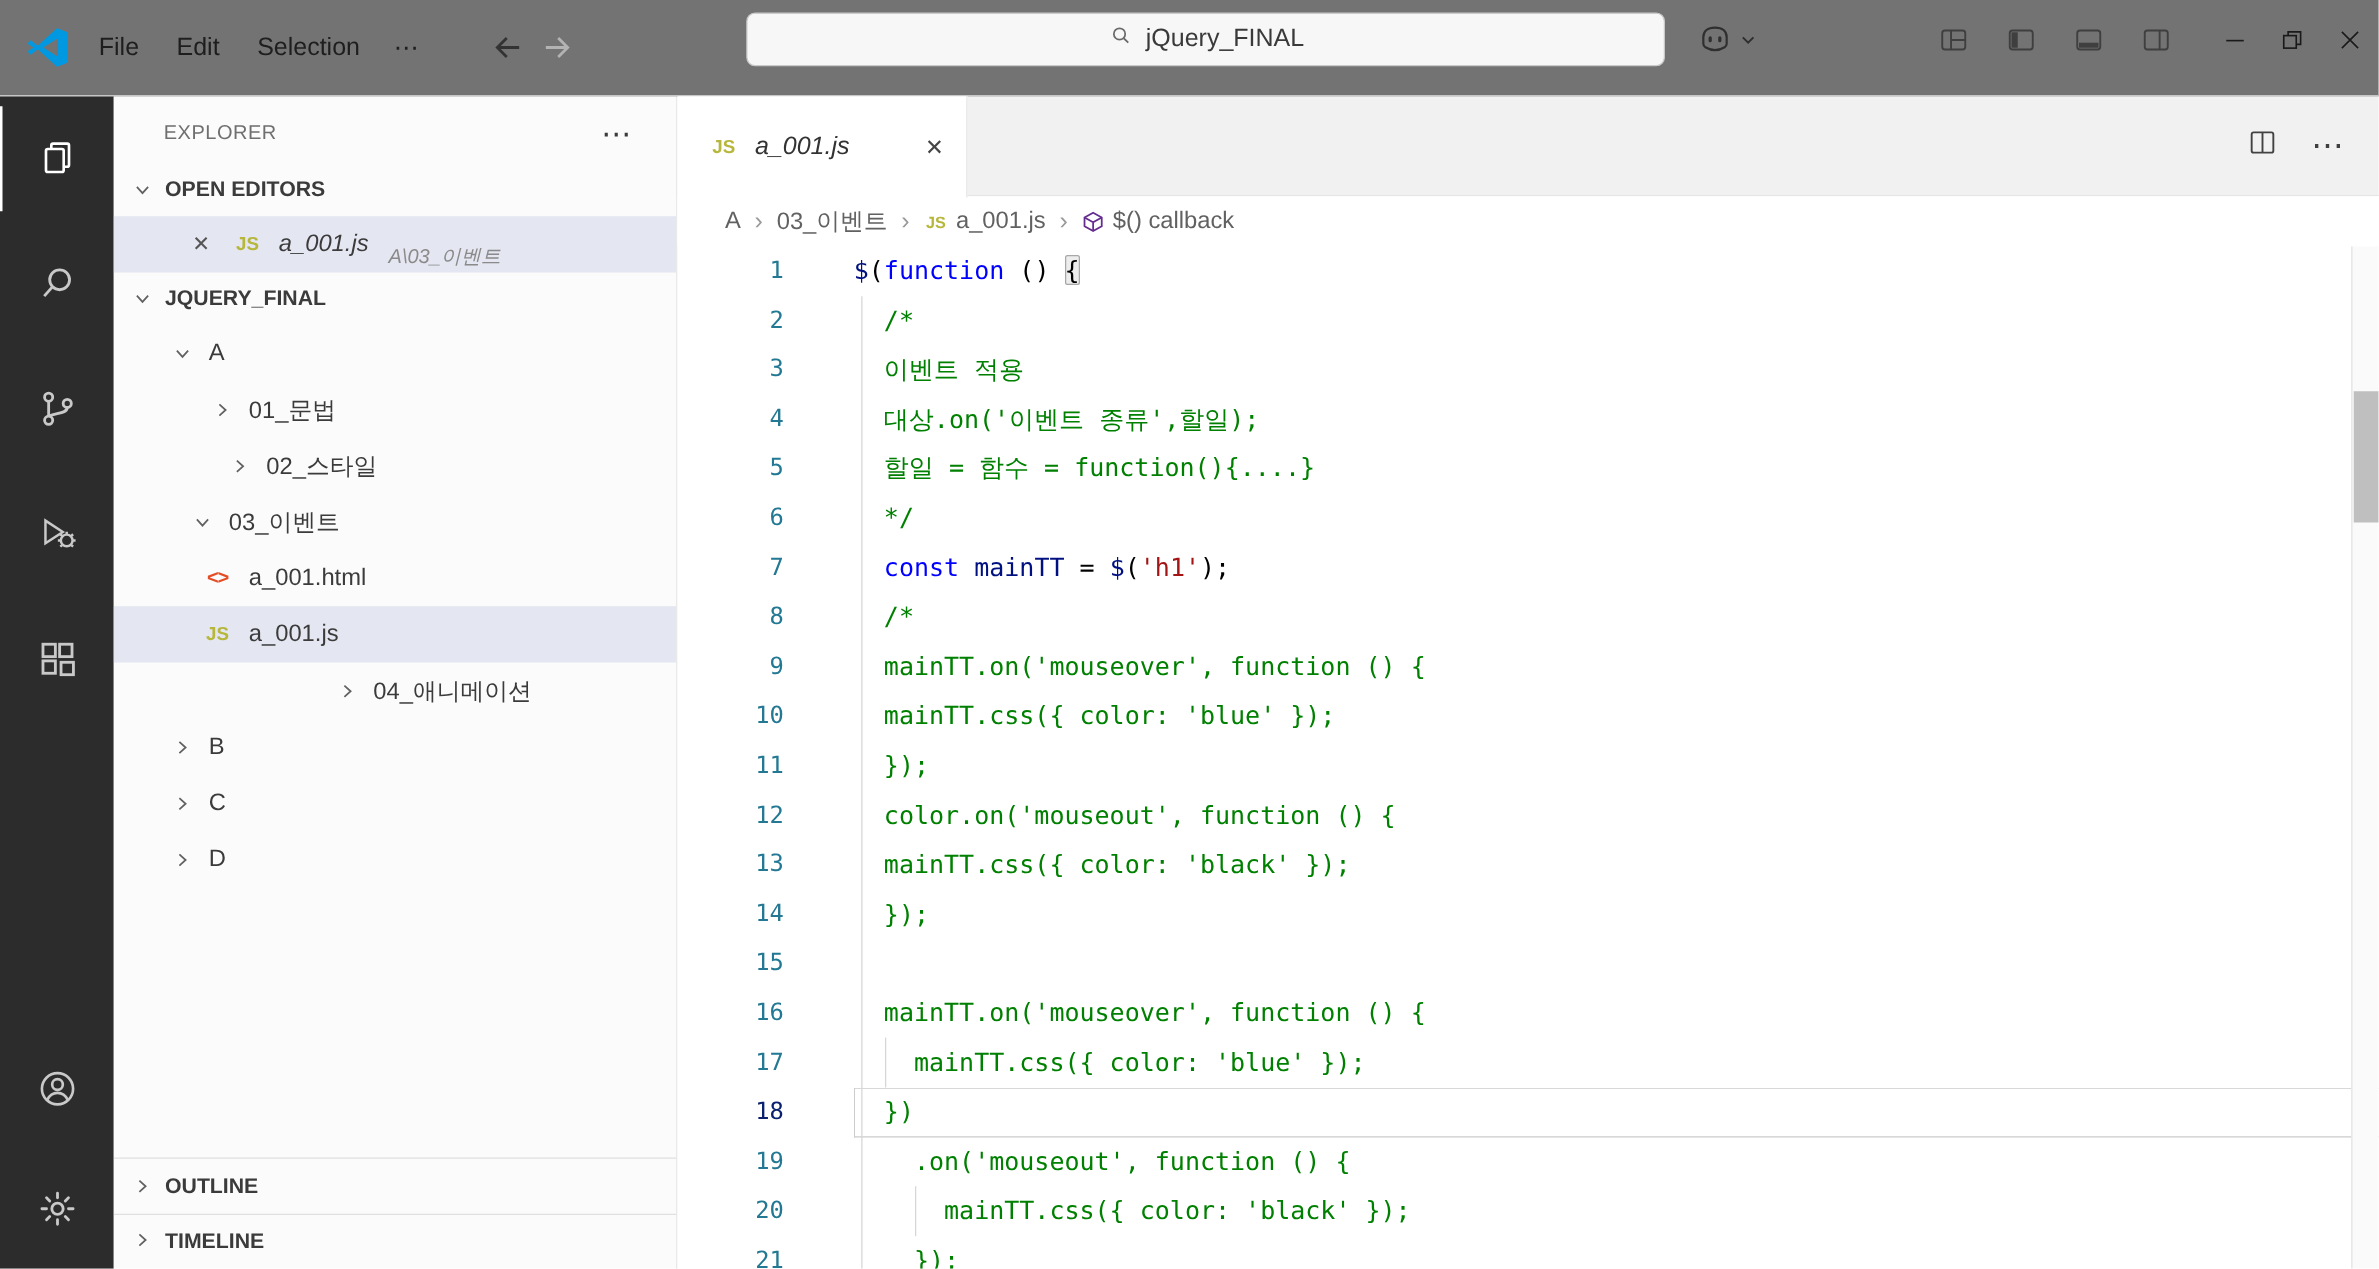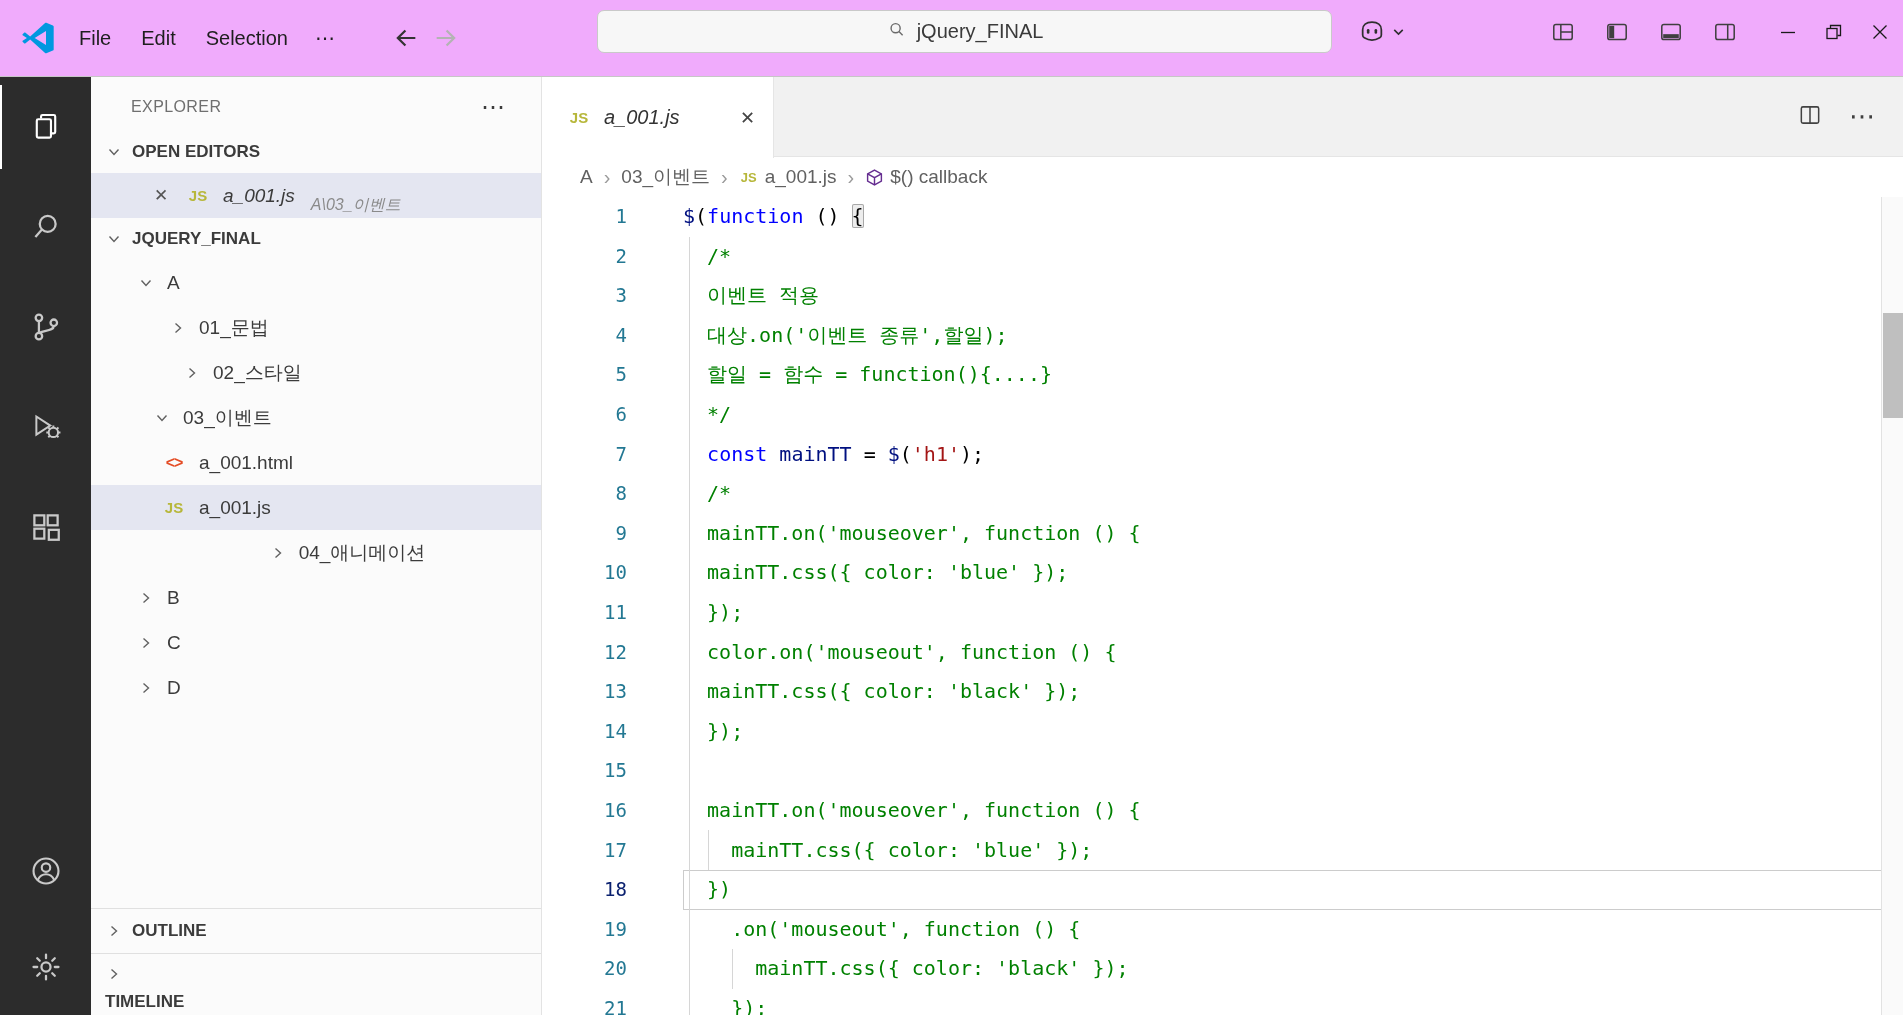--- a/index.html
+++ b/index.html
@@ -7,21 +7,21 @@
   body {
     width:1903px; height:1015px;
     font-family:"Liberation Sans", sans-serif;
     background:#ffffff; color:#3b3b3b;
     cursor:default; user-select:none;
   }
   .window { width:1903px; height:1015px; display:flex; flex-direction:column; }
 
   
   .titlebar {
-    height:77px; flex-shrink:0; background:#f0abfc;
+    height:77px; flex-shrink:0; background:#737373;
     border-bottom:1px solid #c6c6c6;
     display:flex; align-items:center; position:relative;
   }
   .logo { margin:0 10px 0 22px; display:flex; align-items:center; }
   .menu { font-size:20px; color:#1e1e1e; padding:7px 15px; border-radius:6px; }
   .menu.more { letter-spacing:1px; padding:7px 12px; }
   .nav { display:flex; align-items:center; justify-content:center; width:40px; height:40px; }
   .nav.back { margin-left:38px; }
   .command-center {
     position:absolute; left:597px; top:10px; width:735px; height:43px;
@@ -53,21 +53,21 @@
     display:flex; flex-direction:column; overflow:hidden; font-size:19px;
   }
   .sb-title-row { height:54px; flex-shrink:0; display:flex; align-items:center; padding:6px 36px 0 40px; }
   .sb-title { font-size:16px; color:#6f6f6f; letter-spacing:.4px; }
   .sb-actions { margin-left:auto; font-size:24px; color:#3b3b3b; }
   .section-header {
     height:42px; flex-shrink:0; display:flex; align-items:center; gap:9px;
     padding-left:14px; font-weight:bold; font-size:17px; color:#3b3b3b;
   }
   .section-header.bordered { border-top:1px solid #e0e0e0; height:45px; }
-  .section-header.cut { height:62px; align-items:flex-start; padding-top:11px;flex-direction:column; }
+  .section-header.cut { height:44px; align-items:flex-start; padding-top:11px; }
   .chev { width:18px; height:18px; display:inline-flex; align-items:center; justify-content:center; flex-shrink:0; }
   .chev svg { display:block; }
   .chev.down svg { transform:rotate(90deg); }
   .open-editor-row { height:45px; flex-shrink:0; display:flex; align-items:center; background:#e4e6f1; padding-left:58px; gap:12px; }
   .oe-close { width:24px; text-align:center; font-size:17px; color:#555; font-style:normal; }
   .oe-name { font-style:italic; color:#3b3b3b; }
   .oe-desc { font-style:italic; color:#8a8a8a; font-size:16px; margin-left:4px; white-space:nowrap;margin-top:20px; }
   .ficon { width:26px; flex-shrink:0; display:inline-flex; align-items:center; justify-content:center; font-weight:bold; font-size:15px; font-style:normal; }
   .ficon.js { color:#b7b73b; }
   .ficon.html { color:#e44d26; font-size:16px; letter-spacing:-1px; }

